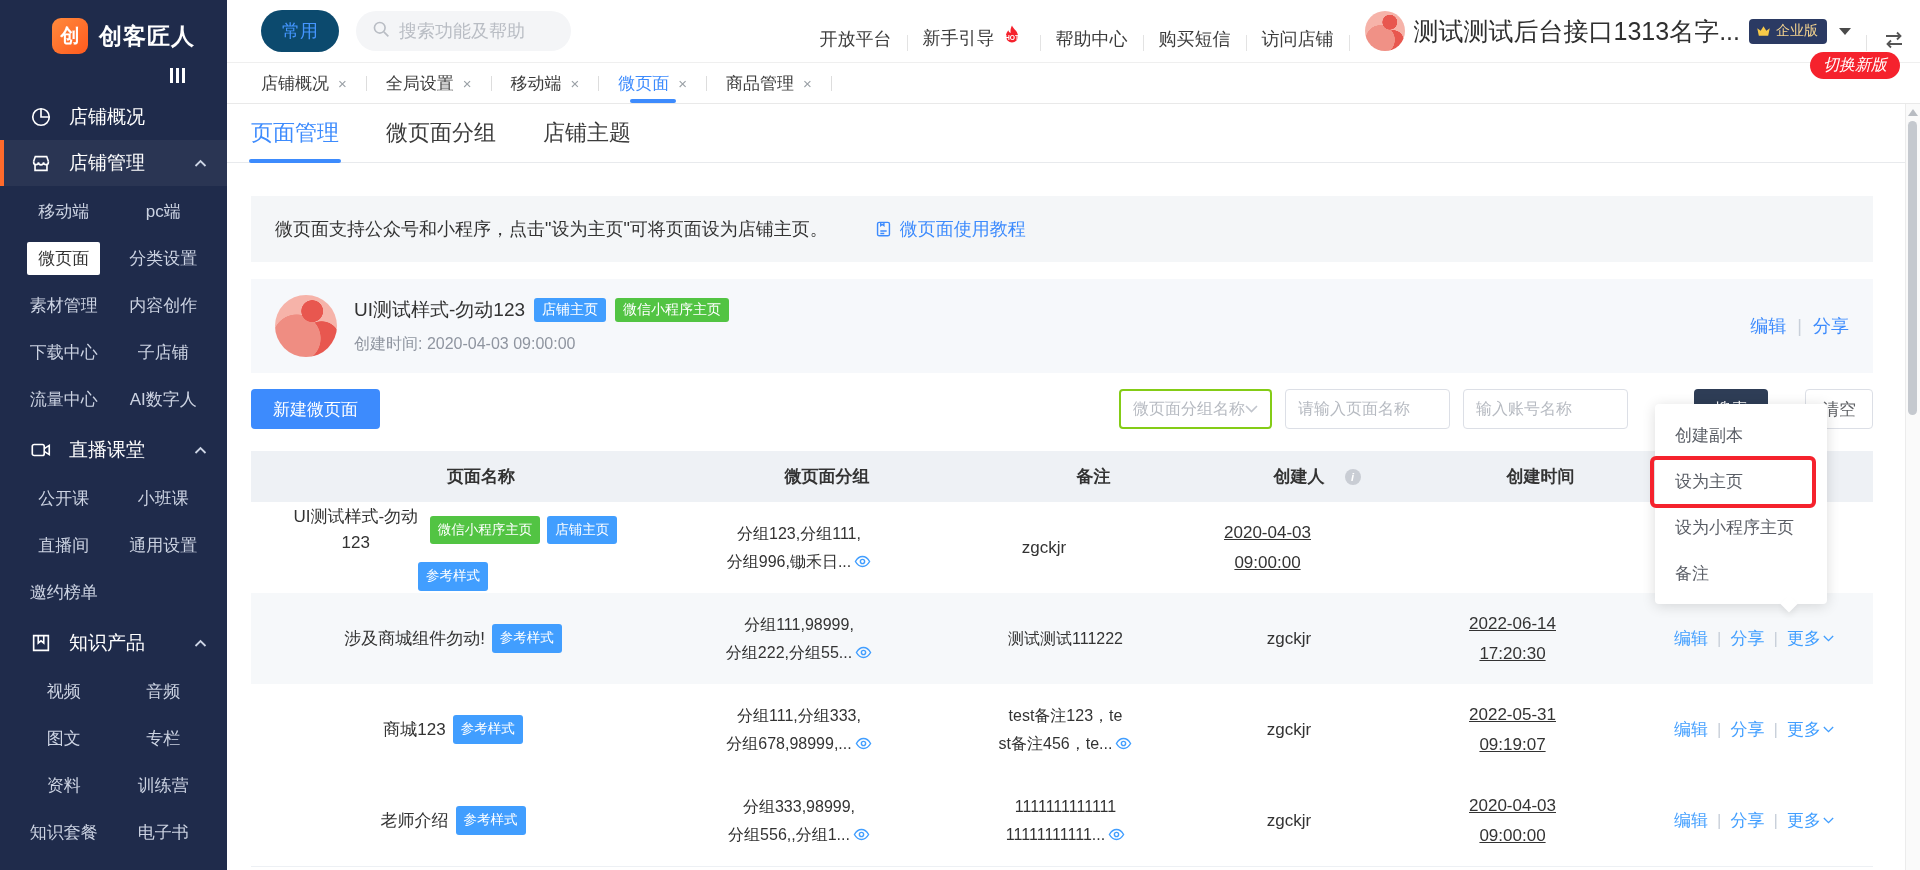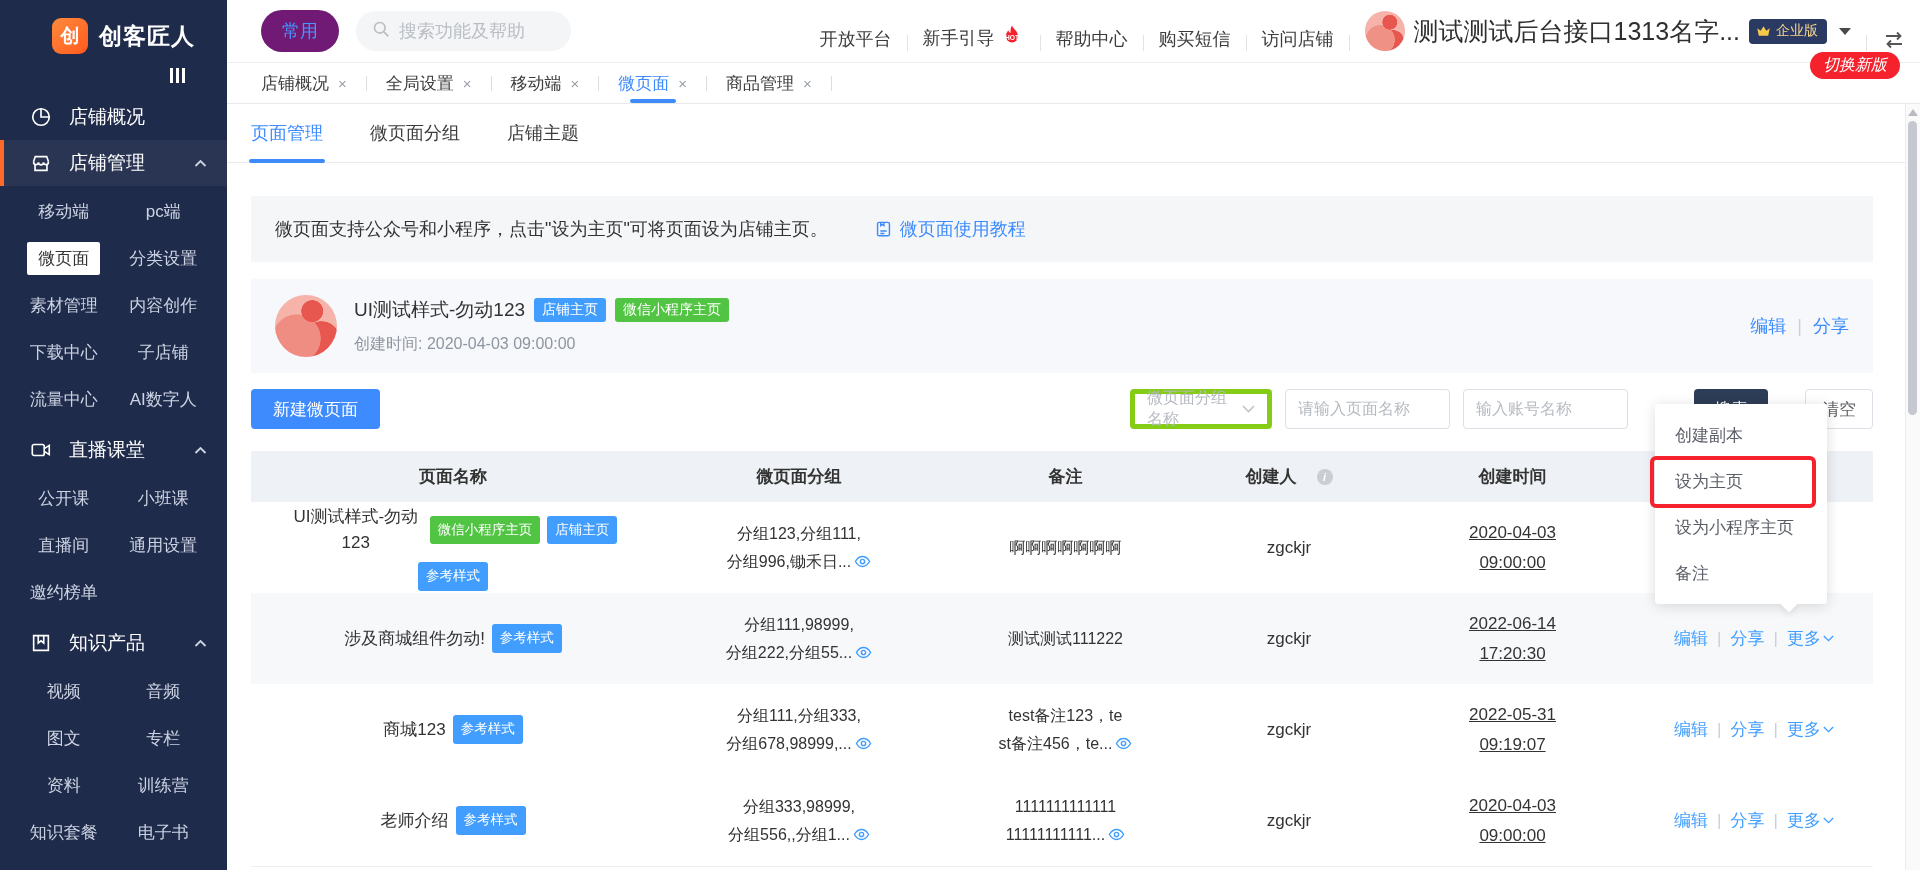--- a/index.html
+++ b/index.html
@@ -23,21 +23,21 @@
   .menu-parent.active::before { content:""; position:absolute; left:0; top:0; bottom:0; width:4px; background:#ff6a2b; }
   .sub-grid { display:grid; grid-template-columns:1fr 1fr; padding:2px 14px 4px 14px; }
   .sub-item { height:47px; display:flex; align-items:center; justify-content:center; color:#ccd3e2; font-size:17px; cursor:pointer; }
   .sub-item.selected span { background:#fff; color:#333; padding:5px 11px; border-radius:2px; }
   .sub-item.wide { grid-column:1; }
 
   
   .main { flex:1; display:flex; flex-direction:column; position:relative; background:#fff; }
 
   .topbar { height:63px; display:flex; align-items:center; padding:0 14px 0 34px; border-bottom:1px solid #efefef; }
-  .quick-pill { background:#701a75; color:#4596ff; font-size:18px; padding:9px 21px; border-radius:22px; cursor:pointer; }
+  .quick-pill { background:#0c4a6e; color:#4596ff; font-size:18px; padding:9px 21px; border-radius:22px; cursor:pointer; }
   .search-pill { background:#f4f5f7; border-radius:21px; height:40px; display:flex; align-items:center; gap:9px; padding:0 16px; margin-left:17px; width:215px; }
   .search-pill input { border:none; outline:none; background:transparent; font-size:18px; color:#555; width:150px; font-family:inherit; }
   .search-pill input::placeholder { color:#b9bdc4; }
   .topbar-right { margin-left:auto; display:flex; align-items:flex-end; }
   .tb-link { font-size:18px; color:#3c3c3c; cursor:pointer; display:flex; align-items:center; gap:4px; white-space:nowrap; }
   .tb-sep { width:1px; height:16px; background:#e3e3e3; margin:0 15px; }
   .hot-badge { position:relative; display:flex; }
   .account { display:flex; align-items:center; gap:9px; cursor:pointer; }
   .avatar { width:40px; height:40px; border-radius:50%; background:
       radial-gradient(circle at 62% 28%, #e8574f 0 19%, transparent 20%),
@@ -50,21 +50,21 @@
   .switch-new { position:absolute; top:52px; right:20px; height:27px; background:#f5222d; color:#fff; font-size:16px; padding:0 13px; border-radius:14px; display:flex; align-items:center; z-index:40; cursor:pointer;font-style:italic; }
 
   .tabbar { height:41px; display:flex; align-items:center; padding-left:34px; border-bottom:1px solid #e9e9e9; }
   .tab { display:flex; align-items:center; gap:9px; font-size:17px; color:#3c3c3c; height:100%; position:relative; cursor:pointer; }
   .tab .close { color:#9aa0a6; font-size:15px; }
   .tab.active { color:#3d8bfd; }
   .tab.active::after { content:""; position:absolute; bottom:0; left:50%; transform:translateX(-50%); width:46px; height:4px; border-radius:2px; background:#3d8bfd; }
   .tab-sep { width:1px; height:15px; background:#ddd; margin:0 19px; }
 
   .subtabs { height:59px; display:flex; align-items:center; padding-left:24px; gap:47px; border-bottom:1px solid #e8eaed; }
-  .subtab { font-size:18px; color:#3c3c3c; height:100%; display:flex; align-items:center; position:relative; cursor:pointer; }
+  .subtab { font-size:22px; color:#3c3c3c; height:100%; display:flex; align-items:center; position:relative; cursor:pointer; }
   .subtab.active { color:#3d8bfd; }
   .subtab.active::after { content:""; position:absolute; bottom:-1px; left:-2px; right:-2px; height:4px; border-radius:2px; background:#3d8bfd; }
 
   .content { padding:0 47px 0 24px; position:relative; flex:1; }
 
   .banner { margin-top:33px; height:66px; background:#f4f6f8; display:flex; align-items:center; padding:0 24px; font-size:18px; color:#333; }
   .banner-link { color:#3d8bfd; display:flex; align-items:center; gap:7px; margin-left:46px; cursor:pointer; }
 
   .home-card { margin-top:17px; background:#f6f8fb; height:94px; display:flex; align-items:center; padding:0 24px; }
   .card-avatar { width:62px; height:62px; border-radius:50%; background:
@@ -79,29 +79,29 @@
   .card-actions .sep { color:#c9d0da; }
   .card-actions span[data-interactable="true"] { cursor:pointer; }
 
   .badge { color:#fff; font-size:14px; padding:3px 8px; border-radius:3px; white-space:nowrap; }
   .badge.blue { background:#419eff; }
   .badge.green { background:#52c443; }
 
   .toolbar { margin-top:16px; display:flex; align-items:center; }
   .btn-primary { background:#3d8bfd; color:#fff; font-size:17px; height:40px; padding:0 22px; border:none; border-radius:4px; display:flex; align-items:center; cursor:pointer; font-family:inherit; }
   .toolbar-right { margin-left:auto; display:flex; align-items:center; }
-  .select-box { width:142px; height:40px; border:5px solid #84cc16; border-radius:4px; background:#fff; display:flex; align-items:center; padding:0 12px; font-size:16px; color:#b6bac1; cursor:pointer; }
+  .select-box { width:153px; height:40px; border:2px solid #84cc16; border-radius:4px; background:#fff; display:flex; align-items:center; padding:0 12px; font-size:16px; color:#b6bac1; cursor:pointer; }
   .select-box .sel-caret { margin-left:auto; display:flex; }
   .input-box { width:165px; height:40px; border:1px solid #dcdfe6; border-radius:4px; background:#fff; padding:0 12px; font-size:16px; color:#555; margin-left:13px; outline:none; font-family:inherit; }
   .input-box::placeholder { color:#b6bac1; }
   .btn-search { background:#2e3d56; color:#fff; width:74px; height:40px; border:none; border-radius:4px; font-size:17px; margin-left:66px; cursor:pointer; font-family:inherit; }
   .btn-clear { background:#fff; color:#606266; width:68px; height:40px; border:1px solid #dcdfe6; border-radius:4px; font-size:17px; margin-left:37px; cursor:pointer; font-family:inherit; }
 
   .table { margin-top:22px; border-bottom:1px solid #edf0f4; }
-  .thead { height:51px; background:#eef1f5; display:flex; align-items:center; font-size:17px; font-weight:bold; color:#333; }
+  .thead { height:51px; background:#eef1f5; display:flex; align-items:center; font-size:17px; font-weight:bold; color:#333;padding-left:28px; }
   .col { text-align:center; }
   .c-name { width:404px; } .c-group { width:288px; } .c-remark { width:245px; }
   .c-creator { width:202px; } .c-time { width:245px; } .c-action { flex:1; }
   .th-creator { display:flex; align-items:center; justify-content:center; gap:20px; }
   .info-icon { width:16px; height:16px; border-radius:50%; background:#c9cdd4; color:#fff; font-size:11px; display:inline-flex; align-items:center; justify-content:center; font-style:italic; font-weight:bold; }
   .trow { min-height:91px; display:flex; align-items:center; font-size:17px; color:#333; background:#fff; }
   .trow.striped { background:#f6f8fa; }
   .name-cell { display:flex; align-items:center; justify-content:center; flex-wrap:wrap; gap:7px; padding:0 10px; line-height:1.5; }
   .name-narrow { max-width:134px; display:inline-block; text-align:center; }
   .badge.sm { font-size:13.5px; padding:4px 8px; }
@@ -431,21 +431,20 @@
             <span class="name-narrow" data-interactable="false">UI测试样式-勿动123</span>
             <span class="badge green sm" data-interactable="false">微信小程序主页</span>
             <span class="badge blue sm" data-interactable="false">店铺主页</span>
             <span class="badge blue sm" data-interactable="false">参考样式</span>
           </div>
           <div class="col c-group"><span class="multiline" data-interactable="false">分组123,分组111,
 分组996,锄禾日...</span><svg class="eye-icon" data-interactable="true" width="17" height="17" viewBox="0 0 24 24" fill="none" stroke="#419eff" stroke-width="2">
                 <path d="M12 5C6 5 2 12 2 12s4 7 10 7 10-7 10-7-4-7-10-7z"></path>
                 <circle cx="12" cy="12" r="3"></circle>
               </svg></div>
-          <div class="col c-remark"><span class="multiline" data-interactable="false">啊啊啊啊啊啊啊</span></div>
           <div class="col c-creator" data-interactable="false">zgckjr</div>
           <div class="col c-time time-cell" data-interactable="false">2020-04-03
 09:00:00</div>
           <div class="col c-action" data-interactable="false"></div>
         </div>
 
         <div class="trow striped" data-interactable="false">
           <div class="col c-name name-cell">
             <span data-interactable="false">涉及商城组件勿动!</span>
             <span class="badge blue sm" data-interactable="false">参考样式</span>

